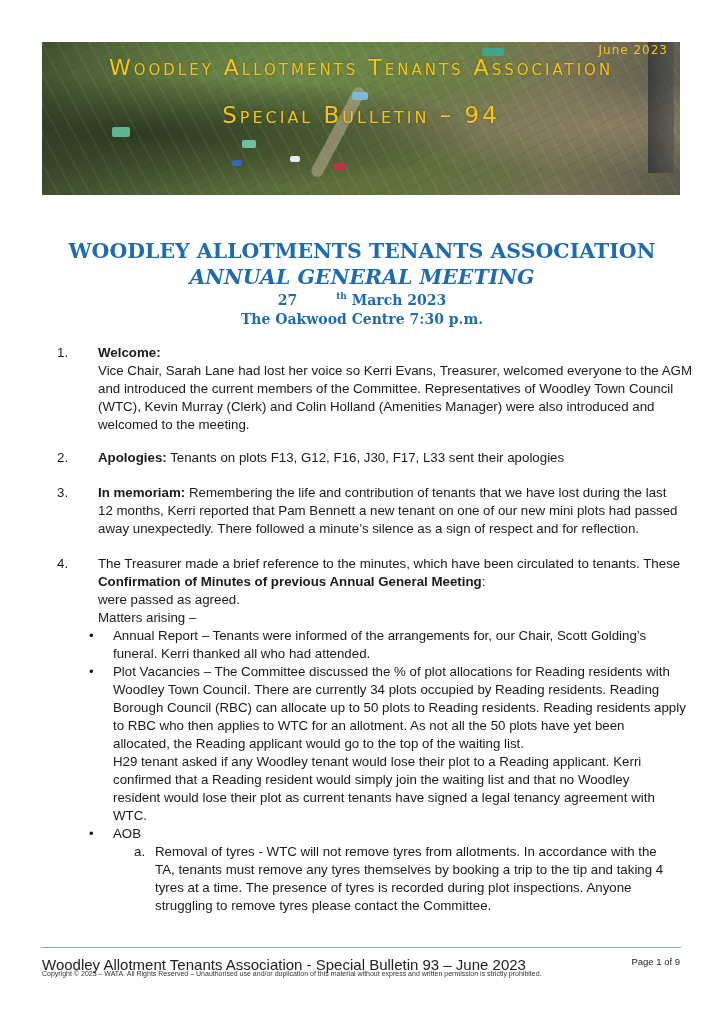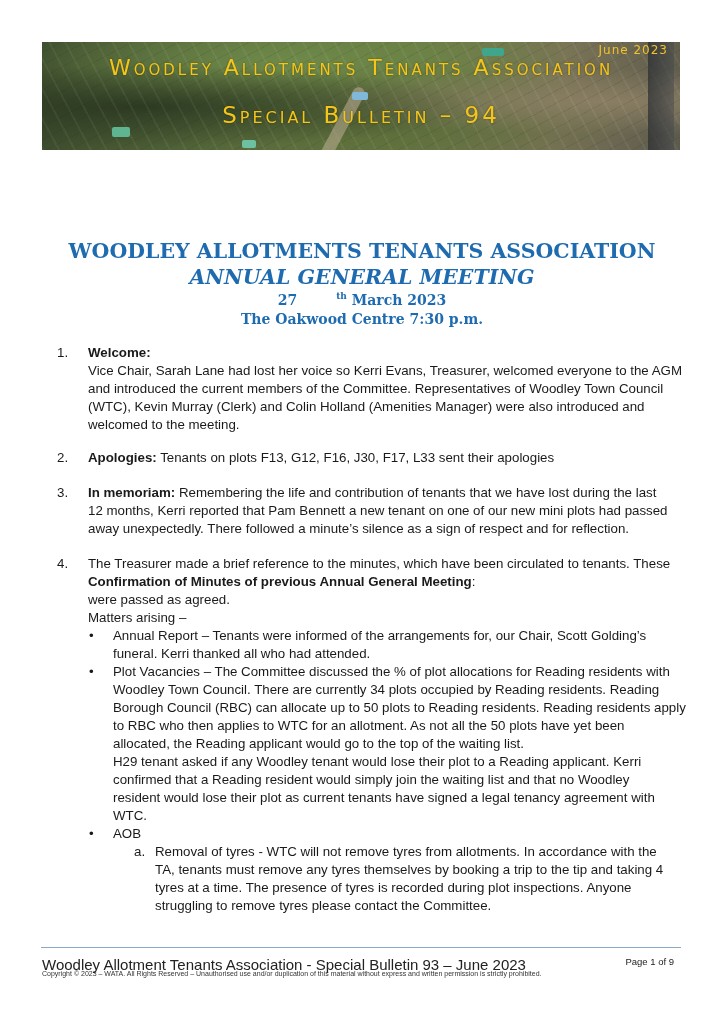--- a/index.html
+++ b/index.html
@@ -1,21 +1,21 @@
 <!DOCTYPE html>
 <html><head>
   <meta charset="utf-8">
   <style>
     html, body { margin: 0; padding: 0; background: #ffffff; }
     body {
       width: 724px; height: 1023px; position: relative; overflow: hidden;
       font-family: "Liberation Sans", sans-serif; color: #1a1a1a;
     }
     .banner {
-      position: absolute; left: 42px; top: 42px; width: 638px; height: 108px;
+      position: absolute; left: 42px; top: 42px; width: 638px; height: 153px;
       overflow: hidden;
       background:
         radial-gradient(ellipse at 15% 60%, #2d3a22 0%, rgba(45,58,34,0) 45%),
         radial-gradient(ellipse at 88% 55%, #8a7e63 0%, rgba(138,126,99,0) 40%),
         radial-gradient(ellipse at 55% 70%, #5a6b3a 0%, rgba(90,107,58,0) 50%),
         radial-gradient(ellipse at 40% 20%, #6f8a4a 0%, rgba(111,138,74,0) 55%),
         linear-gradient(100deg, #3b4a2c 0%, #55683a 30%, #66783f 55%, #7a7356 80%, #5c5a4c 100%);
     }
     .banner .plots {
       position: absolute; inset: 0;
@@ -49,31 +49,31 @@
     .h1 { top: 239px; font-size: 20.5px; }
     .h2 { top: 265px; font-size: 20.5px; font-style: italic; }
     .h3 { top: 291px; font-size: 14px; }
     .h3 sup { font-size: 9px; margin-left: 39px; }
     .h4 { top: 311px; font-size: 14px; }
 
     .body-text { position: absolute; left: 0; top: 0; width: 724px;
       font-family: "Liberation Sans", sans-serif; font-size: 13.3px; line-height: 18px; color: #1a1a1a; }
     .item { position: absolute; left: 57px; width: 650px; }
     .num { position: absolute; left: 0; top: 0; }
-    .itext { position: absolute; left: 31px; width: 622px; }
+    .itext { position: absolute; left: 41px; width: 622px; }
     .bold { font-weight: bold; }
     .bullet { position: absolute; left: 89px; width: 600px; }
     .bullet .dot { position: absolute; left: 0; top: 0; }
     .bullet .btext { position: absolute; left: 24px; width: 590px; }
     .sub { position: absolute; left: 155px; width: 540px; }
     .sub .lbl { position: absolute; left: -21px; top: 0; }
 
     .footer-line { position: absolute; left: 41px; top: 947px; width: 640px; height: 1px; background: #8aa7c8; }
     .footer-left { position: absolute; left: 42px; top: 956px; font-size: 15px; color: #222; }
-    .footer-right { position: absolute; right: 50px; top: 956px; font-size: 9.5px; color: #222; margin-left: 20px; }
+    .footer-right { position: absolute; right: 44px; top: 956px; font-size: 9.5px; color: #222; margin-left: 20px; }
     .footer-copy { position: absolute; left: 42px; top: 970px; font-size: 7px; color: #333; }
   </style>
 </head>
 <body>
 
 <div class="banner">
   <div class="plots"></div>
   <div class="path"></div>
   <div class="road"></div>
   <div class="shed" style="left:70px;top:85px;width:18px;height:10px;background:#5fb58f;"></div>

